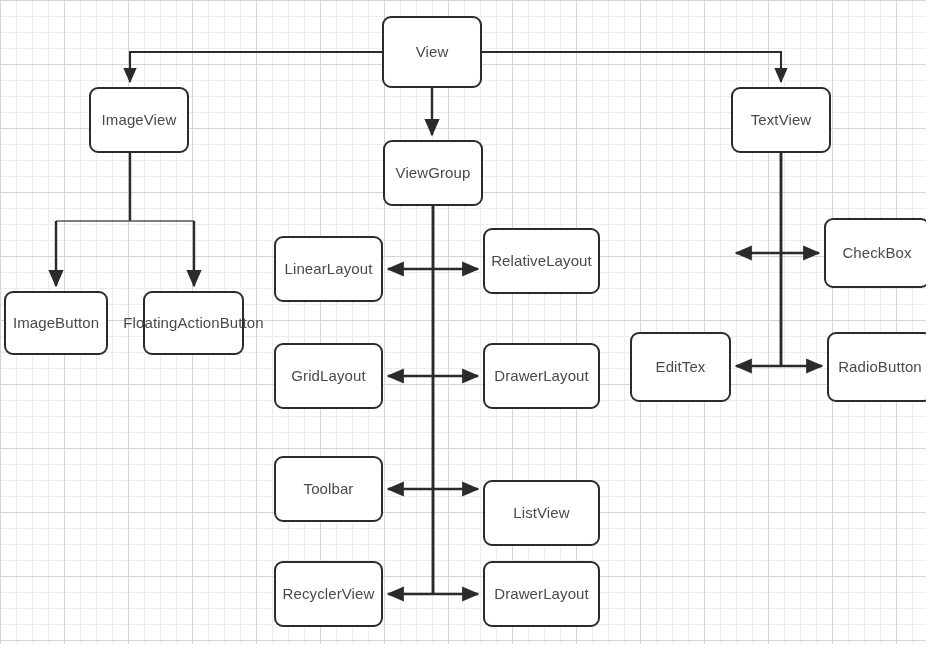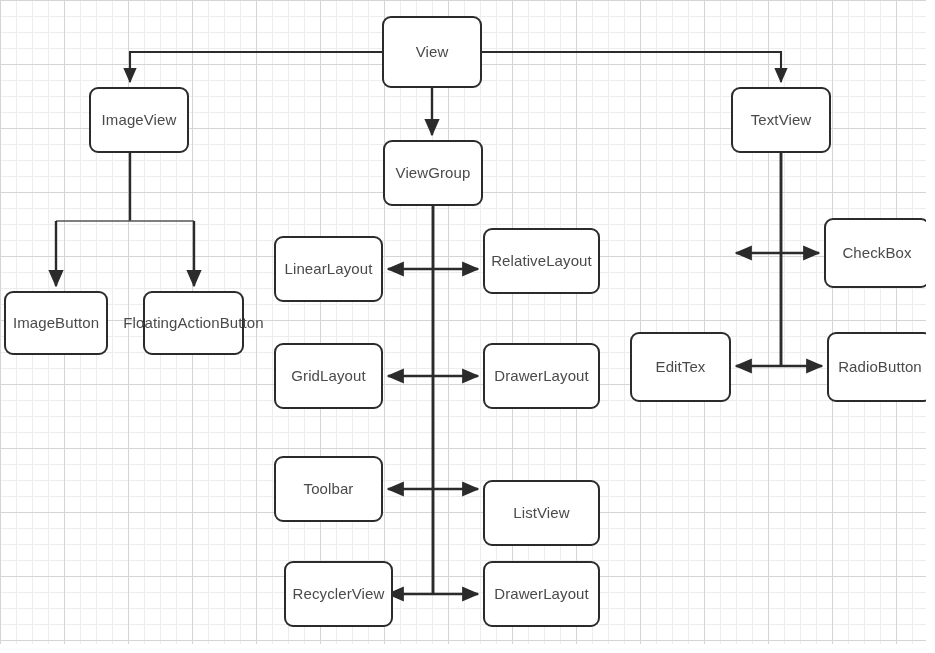--- a/index.html
+++ b/index.html
@@ -131,21 +131,21 @@
   <div class="node" style="left:483px; top:228px; width:117px; height:66px;">RelativeLayout</div>
 
   <div class="node" style="left:274px; top:343px; width:109px; height:66px;">GridLayout</div>
 
   <div class="node" style="left:483px; top:343px; width:117px; height:66px;">DrawerLayout</div>
 
   <div class="node" style="left:274px; top:456px; width:109px; height:66px;">Toolbar</div>
 
   <div class="node" style="left:483px; top:456px; width:117px; height:66px;margin-top:24px;">ListView</div>
 
-  <div class="node" style="left:284px; top:561px; width:109px; height:66px;">RecyclerView</div>
+  <div class="node" style="left:274px; top:561px; width:109px; height:66px;">RecyclerView</div>
 
   <div class="node" style="left:483px; top:561px; width:117px; height:66px;">DrawerLayout</div>
 
 
   <div class="node" style="left:824px; top:218px; width:106px; height:70px;">CheckBox</div>
 
   <div class="node" style="left:827px; top:332px; width:106px; height:70px;">RadioButton</div>
 
   <div class="node" style="left:630px; top:332px; width:101px; height:70px;">EditTex</div>
 

